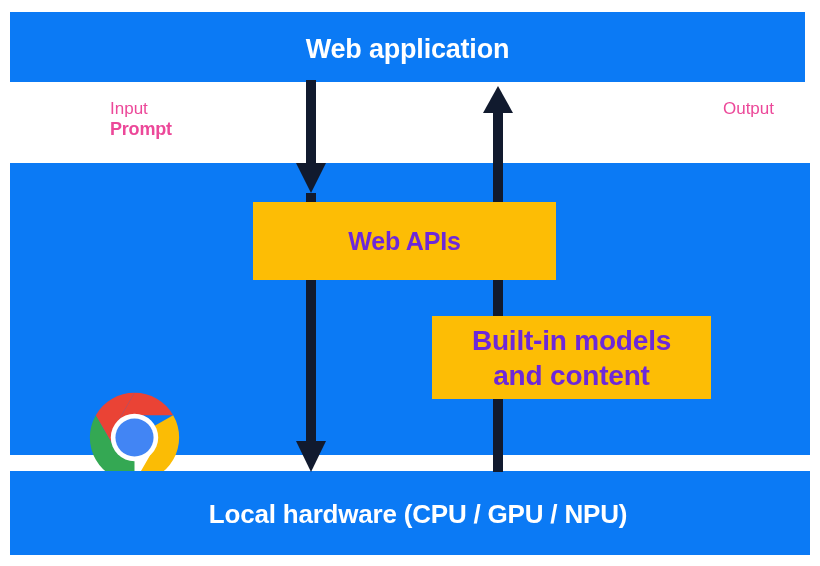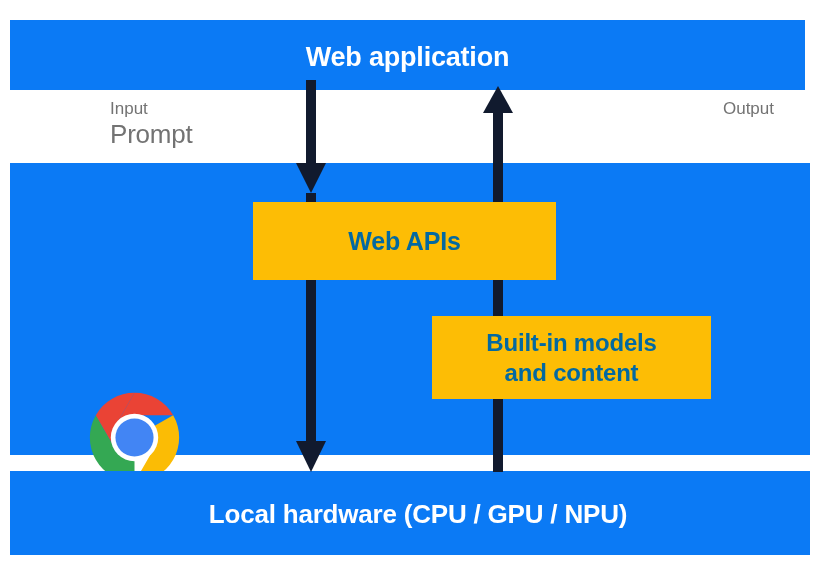--- a/index.html
+++ b/index.html
@@ -18,21 +18,21 @@
     overflow: hidden;
   }
 
   
   .band {
     position: absolute;
     background: #0b7af5;
   }
   #top-band {
     left: 10px;
-    top: 20px;
+    top: 12px;
     width: 795px;
     height: 70px;
   }
   #middle-band {
     left: 10px;
     top: 163px;
     width: 800px;
     height: 292px;
   }
   #bottom-band {
@@ -67,32 +67,32 @@
     left: 0;
     top: 0;
     width: 820px;
     height: 566px;
     pointer-events: none;
   }
 
   
   .caption {
     position: absolute;
-    color: #737373;
+    color: #ec4899;
     line-height: 1.18;
   }
   .caption .kind {
     display: block;
     font-size: 17px;
     font-weight: normal;
   }
   .caption .value {
     display: block;
-    font-size: 26px;
-    font-weight: normal;
+    font-size: 18px;
+    font-weight: bold;
     letter-spacing: -0.2px;
   }
   #caption-input {
     left: 110px;
     top: 99px;
     text-align: left;
   }
   #caption-output {
     right: 46px;
     top: 99px;
@@ -100,37 +100,37 @@
   }
 
   
   .yellow-box {
     position: absolute;
     background: #fdbd05;
     display: flex;
     align-items: center;
     justify-content: center;
     text-align: center;
-    color: #0369a1;
+    color: #6d28d9;
     font-weight: bold;
     letter-spacing: -0.2px;
   }
   #box-web-apis {
     left: 253px;
     top: 202px;
     width: 303px;
     height: 78px;
     font-size: 25px;
   }
   #box-builtin {
     left: 432px;
     top: 316px;
     width: 279px;
     height: 83px;
-    font-size: 24px;
+    font-size: 28px;
     line-height: 1.25;
   }
 
   
   #browser-group {
     position: absolute;
     left: 40px;
     top: 228px;
     width: 168px;
     text-align: center;

